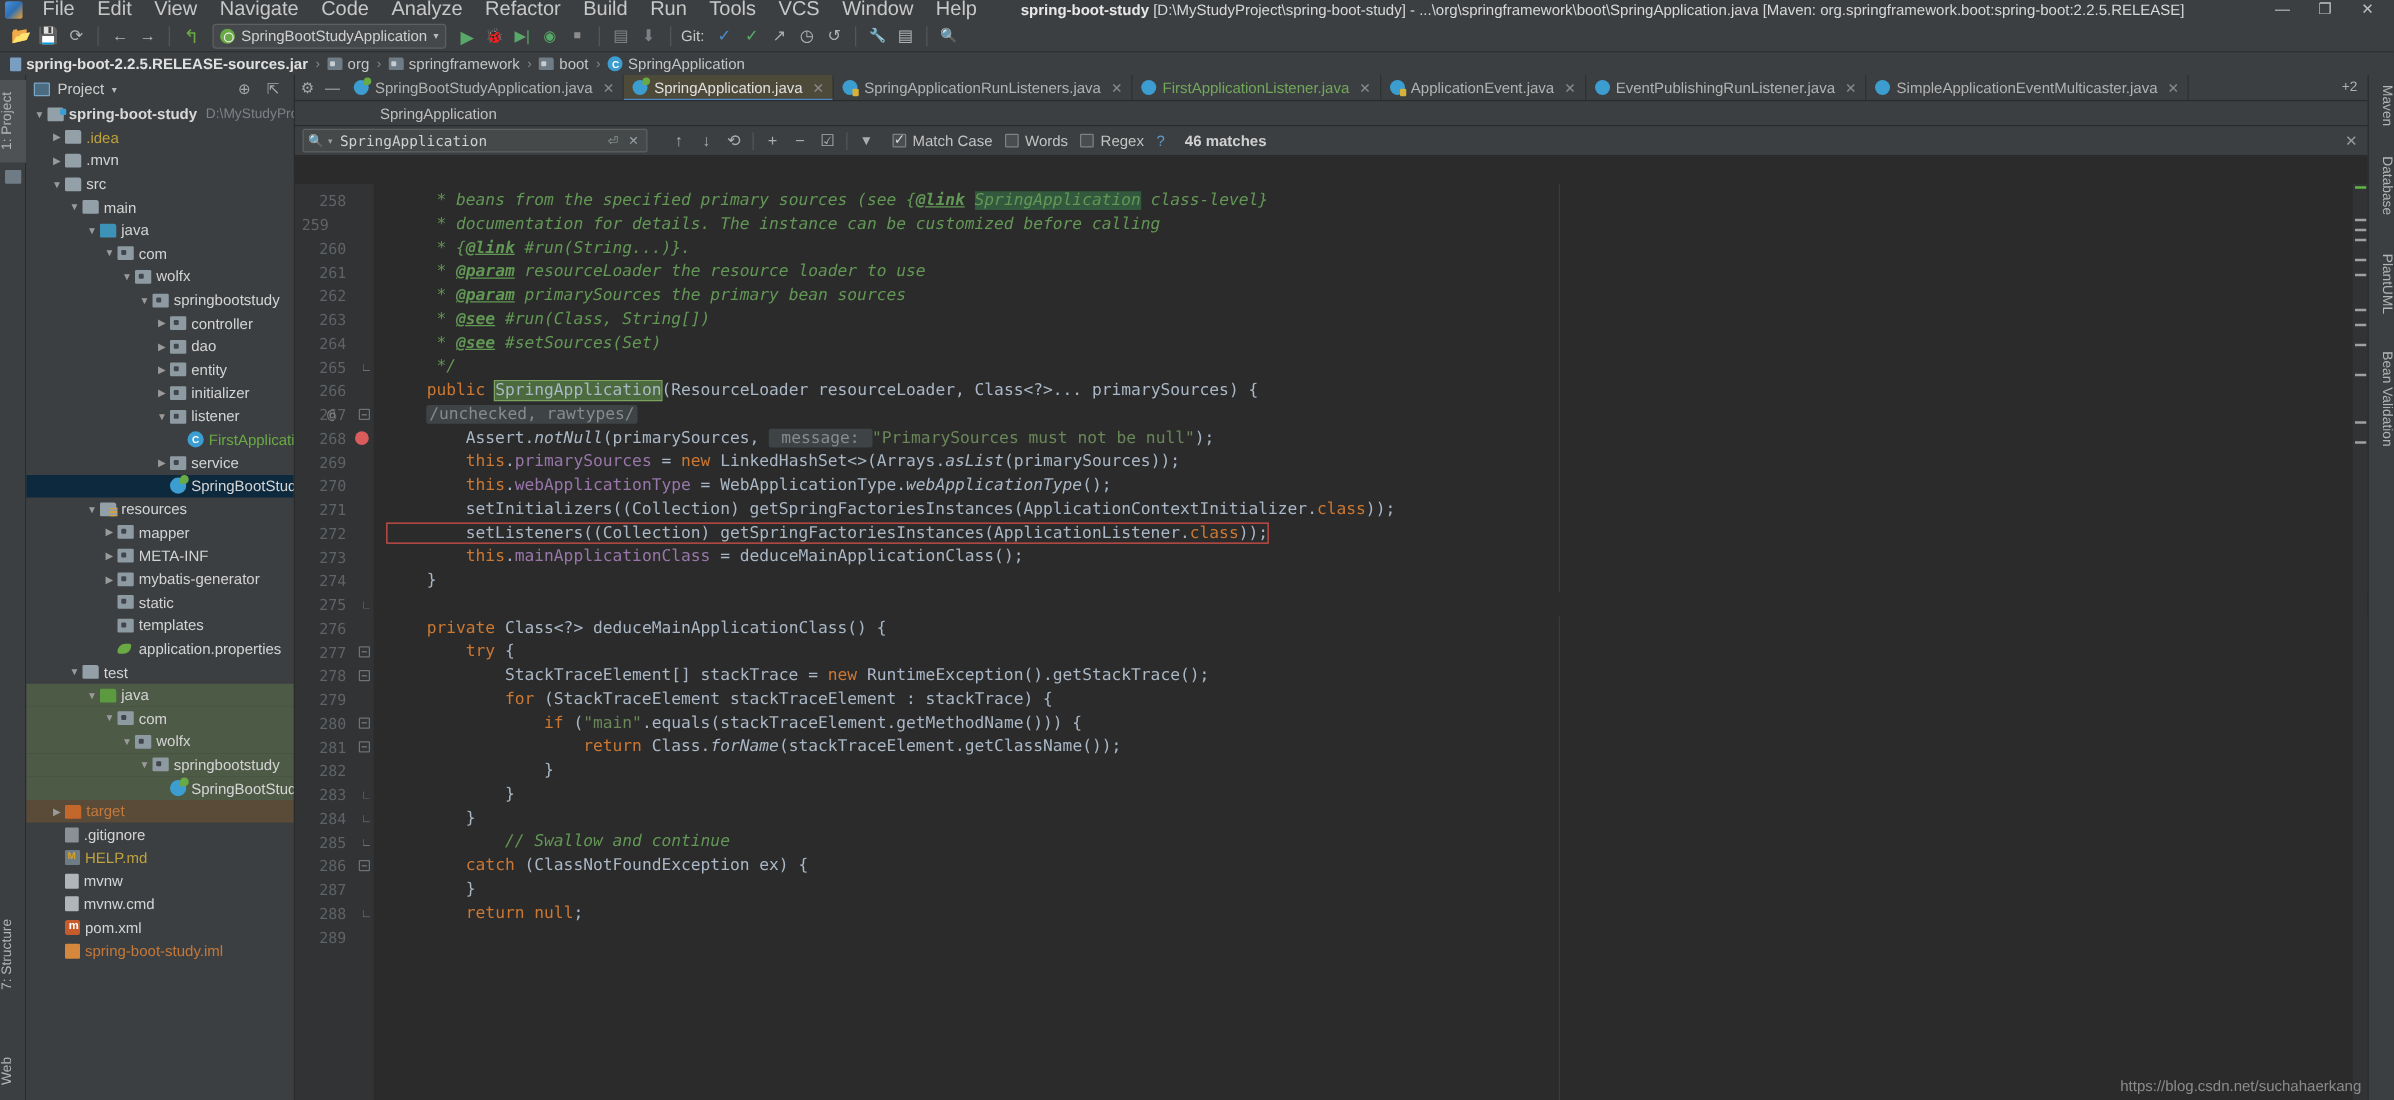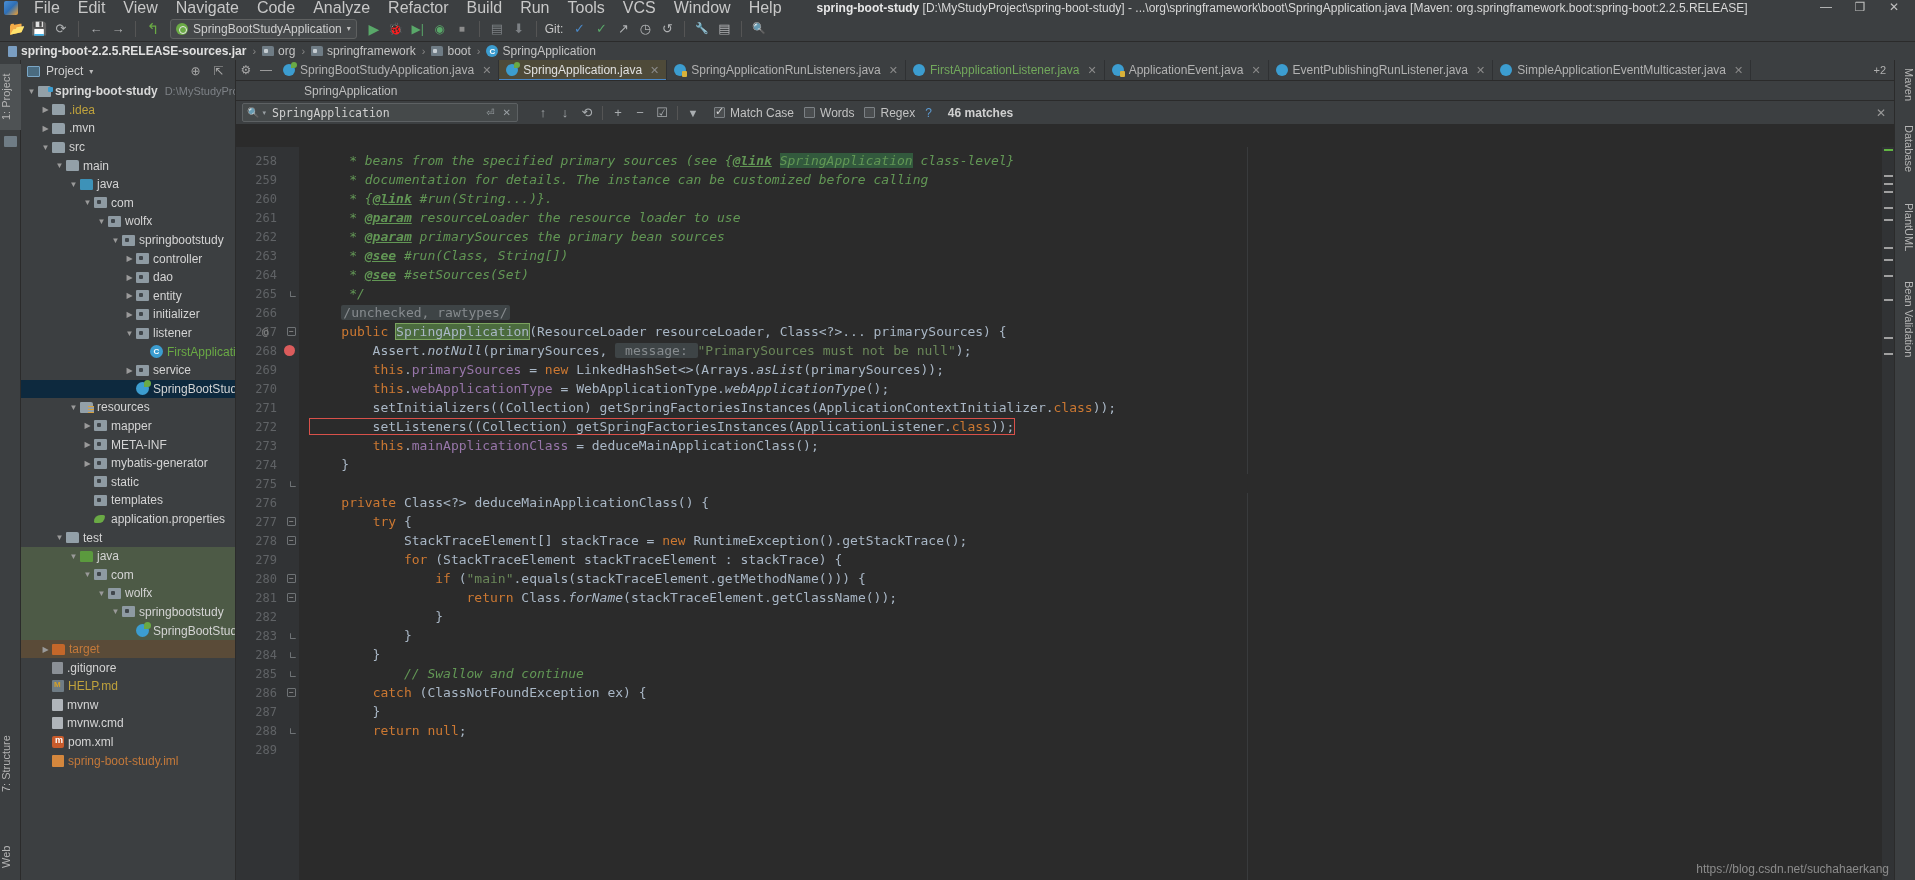--- a/index.html
+++ b/index.html
@@ -746,21 +746,21 @@
       <span class="fb-matches">46 matches</span>
       <span class="fb-close">✕</span>
     </div>
 
     <div class="code-wrap">
       <div class="gutter" id="gutter">
           <div class="gline">
             <span style="margin-right: 16px;">258</span>
           </div>
           <div class="gline">
-            <span style="margin-right: 16px;">259</span>
+            <span style="margin-right: 30px;">259</span>
           </div>
           <div class="gline">
             <span style="margin-right: 16px;">260</span>
           </div>
           <div class="gline">
             <span style="margin-right: 16px;">261</span>
           </div>
           <div class="gline">
             <span style="margin-right: 16px;">262</span>
           </div>
@@ -863,22 +863,22 @@
       <div class="codecol" id="codecol">
         <div class="mark-col" style="left:948px;"></div>
       <div class="cline"><span><span class="cm">     * </span><span class="cm">beans from the specified primary sources (see {</span><span class="cmtag">@link</span><span class="cm"> </span><span class="cm match">SpringApplication</span><span class="cm"> class-level}</span></span></div>
           <div class="cline"><span><span class="cm">     * documentation for details. The instance can be customized before calling</span></span></div>
           <div class="cline"><span><span class="cm">     * {</span><span class="cmtag">@link</span><span class="cm"> #run(String...)}.</span></span></div>
           <div class="cline"><span><span class="cm">     * </span><span class="cmtag">@param</span><span class="cm"> resourceLoader the resource loader to use</span></span></div>
           <div class="cline"><span><span class="cm">     * </span><span class="cmtag">@param</span><span class="cm"> primarySources the primary bean sources</span></span></div>
           <div class="cline"><span><span class="cm">     * </span><span class="cmtag">@see</span><span class="cm"> #run(Class, String[])</span></span></div>
           <div class="cline"><span><span class="cm">     * </span><span class="cmtag">@see</span><span class="cm"> #setSources(Set)</span></span></div>
           <div class="cline"><span><span class="cm">     */</span></span></div>
+          <div class="cline"><span><span>    </span><span class="kw">public</span><span> </span><span class="matchsel">SpringApplication</span><span>(ResourceLoader resourceLoader, Class&lt;?&gt;... primarySources) {</span></span></div>
           <div class="cline"><span><span>    </span><span class="hint">/unchecked, rawtypes/</span></span></div>
-          <div class="cline"><span><span>    </span><span class="kw">public</span><span> </span><span class="matchsel">SpringApplication</span><span>(ResourceLoader resourceLoader, Class&lt;?&gt;... primarySources) {</span></span></div>
           <div class="cline"><span><span>        Assert.</span><span class="ital">notNull</span><span>(primarySources, </span><span class="hint"> message: </span><span class="str">"PrimarySources must not be null"</span><span>);</span></span></div>
           <div class="cline"><span><span>        </span><span class="kw">this</span><span>.</span><span class="fld">primarySources</span><span> = </span><span class="kw">new</span><span> LinkedHashSet&lt;&gt;(Arrays.</span><span class="ital">asList</span><span>(primarySources));</span></span></div>
           <div class="cline"><span><span>        </span><span class="kw">this</span><span>.</span><span class="fld">webApplicationType</span><span> = WebApplicationType.</span><span class="ital">webApplicationType</span><span>();</span></span></div>
           <div class="cline"><span><span>        setInitializers((Collection) getSpringFactoriesInstances(ApplicationContextInitializer.</span><span class="kw">class</span><span>));</span></span></div>
           <div class="cline" style="outline: none;"><span class="boxed"><span>        setListeners((Collection) getSpringFactoriesInstances(ApplicationListener.</span><span class="kw">class</span><span>));</span></span></div>
           <div class="cline"><span><span>        </span><span class="kw">this</span><span>.</span><span class="fld">mainApplicationClass</span><span> = deduceMainApplicationClass();</span></span></div>
           <div class="cline"><span><span>    }</span></span></div>
           <div class="cline hlblank"><span><span></span></span></div>
           <div class="cline"><span><span>    </span><span class="kw">private</span><span> Class&lt;?&gt; deduceMainApplicationClass() {</span></span></div>
           <div class="cline"><span><span>        </span><span class="kw">try</span><span> {</span></span></div>

